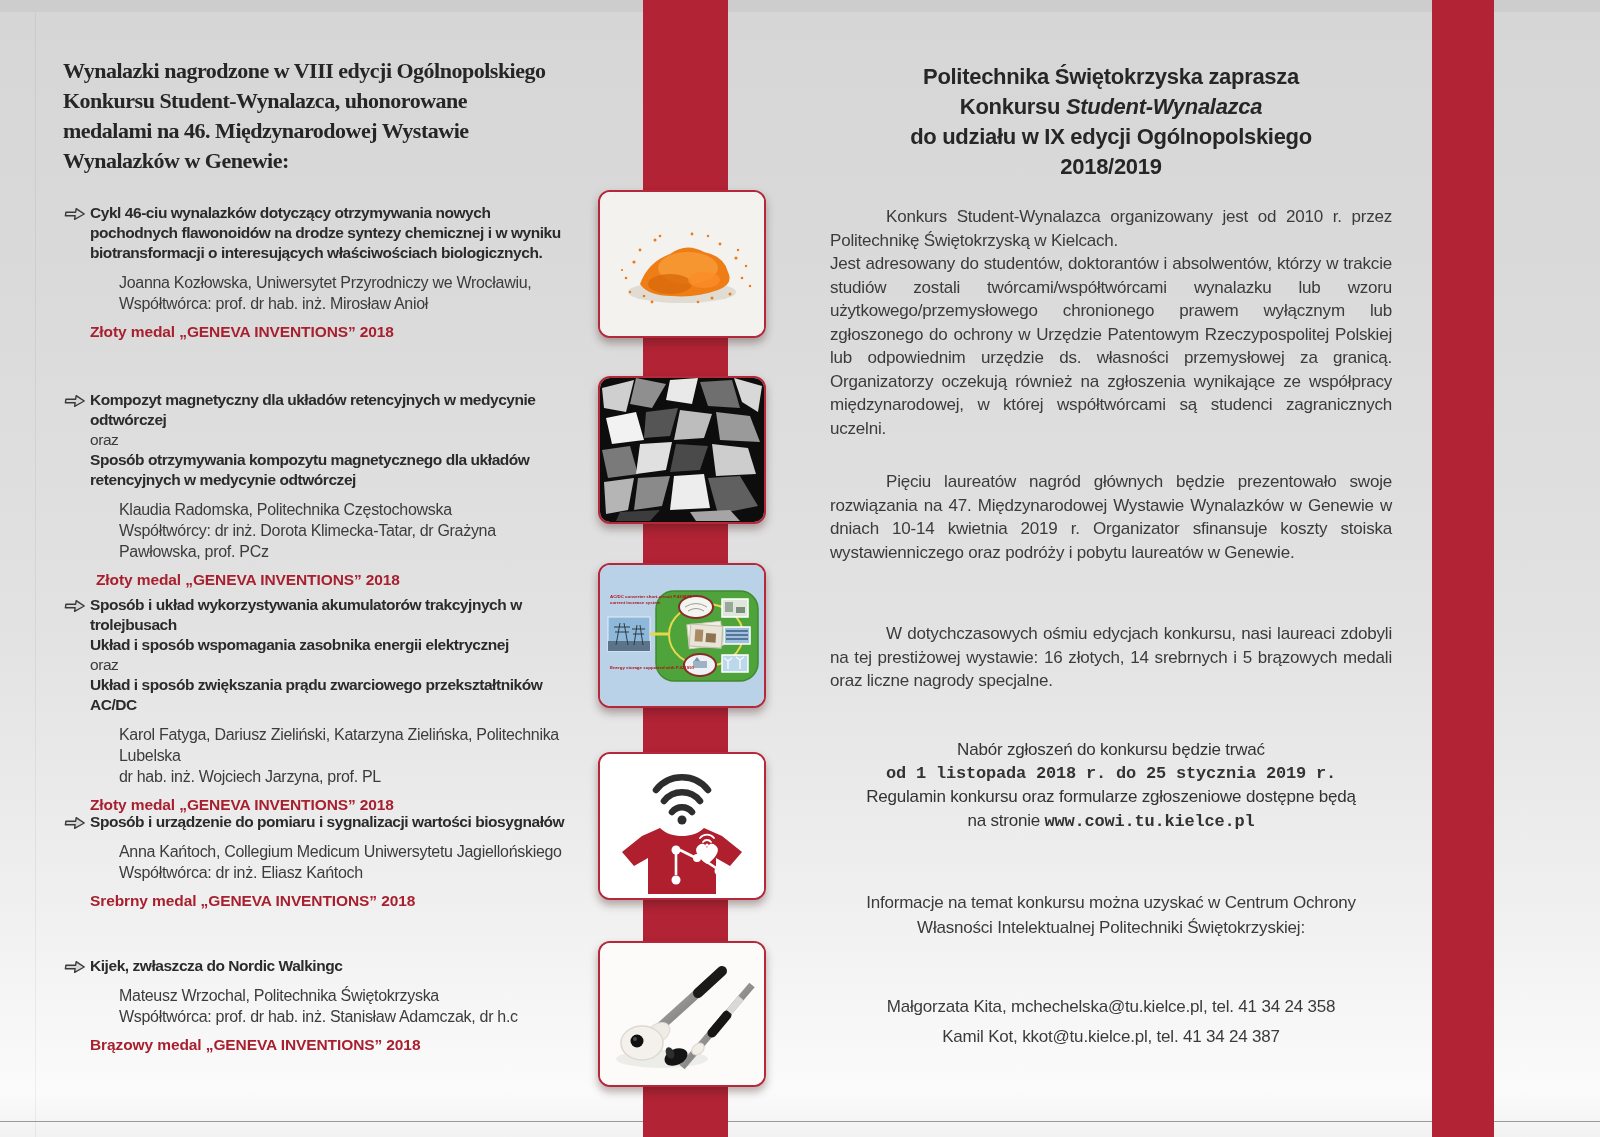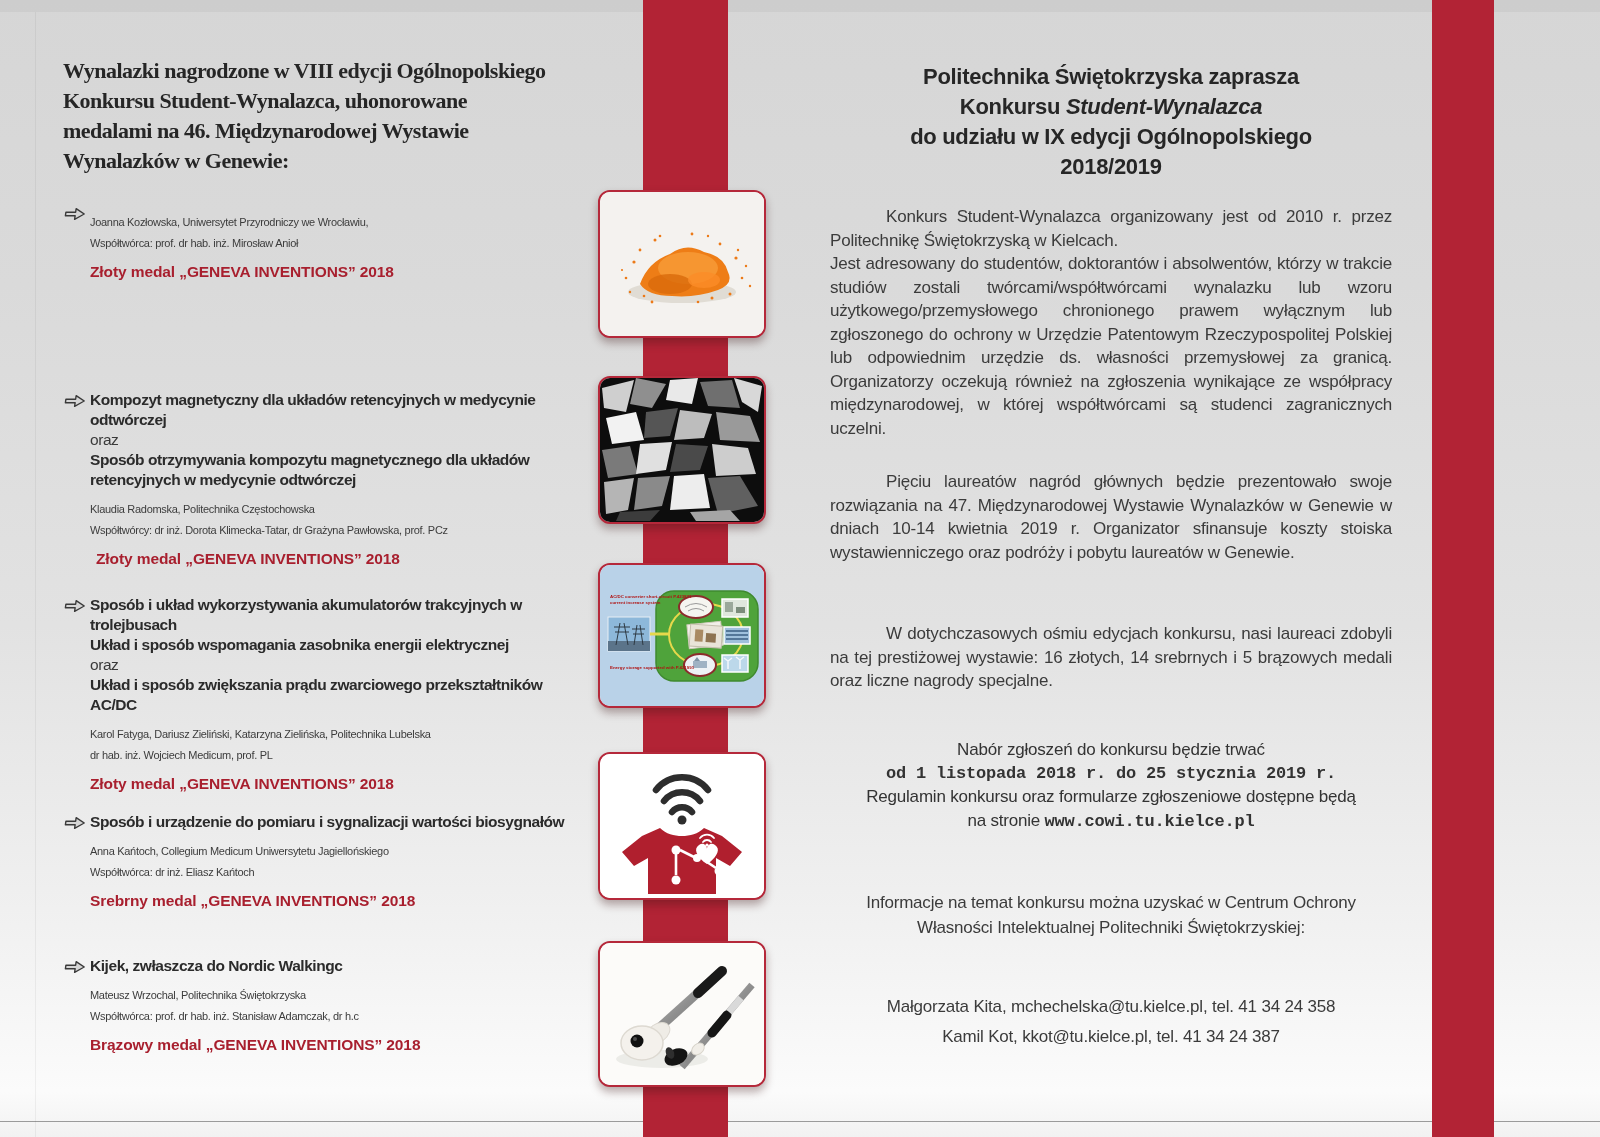--- a/index.html
+++ b/index.html
@@ -23,21 +23,21 @@
   }
   .card svg{display:block;width:100%;height:100%;}
 
   
   .lhead{position:absolute;left:63px;top:56px;width:560px;font-size:22px;font-weight:bold;
          line-height:30px;color:#262626;letter-spacing:-0.5px;font-family:Liberation Serif, serif;}
   .entry{position:absolute;left:63px;width:512px;padding-left:27px;box-sizing:border-box;}
   .entry .arrow{position:absolute;left:0;top:3px;width:23px;height:16px;}
   .t{font-size:15.5px;font-weight:bold;line-height:20px;color:#2b2b2b;letter-spacing:-0.45px;}
   .t.plain{font-weight:normal;color:#3a3a3a;}
-  .authors{margin-top:9px;font-size:11px;line-height:21px;color:#3c3c3c;letter-spacing:-0.3px;}
+  .authors{margin-top:9px;font-size:16px;line-height:21px;color:#3c3c3c;letter-spacing:-0.3px;margin-left:29px;}
   .medal{margin-top:9px;font-size:15.5px;font-weight:bold;color:#a81f2e;letter-spacing:-0.1px;}
 
   
   .rblock{position:absolute;left:830px;width:562px;}
   .rhead{top:62px;text-align:center;font-size:22px;font-weight:bold;line-height:30px;color:#262626;letter-spacing:-0.3px;}
   .rhead .it{font-style:italic;}
   .rp{font-size:17px;line-height:23.5px;color:#3b3b3b;text-align:justify;letter-spacing:-0.2px;}
   .indent{text-indent:56px;}
   .center{text-align:center;}
   .nabor{top:738px;font-size:17px;line-height:23.5px;color:#333;letter-spacing:-0.2px;}
@@ -61,20 +61,21 @@
     <div>Wynalazki nagrodzone w VIII edycji Ogólnopolskiego</div>
     <div>Konkursu Student-Wynalazca, uhonorowane</div>
     <div>medalami na 46. Międzynarodowej Wystawie</div>
     <div>Wynalazków w Genewie:</div>
   </div>
 
   <div class="entry" style="top:203px">
     <svg class="arrow" viewBox="0 0 26 18">
       <path d="M3 7 L14 7 L14 3 L24 9 L14 15 L14 11 L3 11 Z" transform="skewX(-8)" transform-origin="13 9" fill="#d6d6d6" stroke="#3a3a3a" stroke-width="1.6" stroke-linejoin="round"></path>
     </svg>
+    <div class="t">Cykl 46-ciu wynalazków dotyczący otrzymywania nowych pochodnych flawonoidów na drodze syntezy chemicznej i w wyniku biotransformacji o interesujących właściwościach biologicznych.</div>
     <div class="authors">
       <div>Joanna Kozłowska, Uniwersytet Przyrodniczy we Wrocławiu,</div>
       <div>Współtwórca: prof. dr hab. inż. Mirosław Anioł</div>
     </div>
     <div class="medal">Złoty medal „GENEVA INVENTIONS” 2018</div>
   </div>
 
   <div class="entry" style="top:390px">
     <svg class="arrow" viewBox="0 0 26 18">
       <path d="M3 7 L14 7 L14 3 L24 9 L14 15 L14 11 L3 11 Z" transform="skewX(-8)" transform-origin="13 9" fill="#d6d6d6" stroke="#3a3a3a" stroke-width="1.6" stroke-linejoin="round"></path>
@@ -92,21 +93,21 @@
   <div class="entry" style="top:595px">
     <svg class="arrow" viewBox="0 0 26 18">
       <path d="M3 7 L14 7 L14 3 L24 9 L14 15 L14 11 L3 11 Z" transform="skewX(-8)" transform-origin="13 9" fill="#d6d6d6" stroke="#3a3a3a" stroke-width="1.6" stroke-linejoin="round"></path>
     </svg>
     <div class="t">Sposób i układ wykorzystywania akumulatorów trakcyjnych w trolejbusach</div>
     <div class="t">Układ i sposób wspomagania zasobnika energii elektrycznej</div>
     <div class="t plain">oraz</div>
     <div class="t">Układ i sposób zwiększania prądu zwarciowego przekształtników AC/DC</div>
     <div class="authors">
       <div>Karol Fatyga, Dariusz Zieliński, Katarzyna Zielińska, Politechnika Lubelska</div>
-      <div>dr hab. inż. Wojciech Medicum, prof. PL</div>
+      <div>dr hab. inż. Wojciech Jarzyna, prof. PL</div>
     </div>
     <div class="medal">Złoty medal „GENEVA INVENTIONS” 2018</div>
   </div>
 
   <div class="entry" style="top:812px">
     <svg class="arrow" viewBox="0 0 26 18">
       <path d="M3 7 L14 7 L14 3 L24 9 L14 15 L14 11 L3 11 Z" transform="skewX(-8)" transform-origin="13 9" fill="#d6d6d6" stroke="#3a3a3a" stroke-width="1.6" stroke-linejoin="round"></path>
     </svg>
     <div class="t">Sposób i urządzenie do pomiaru i sygnalizacji wartości biosygnałów</div>
     <div class="authors">

